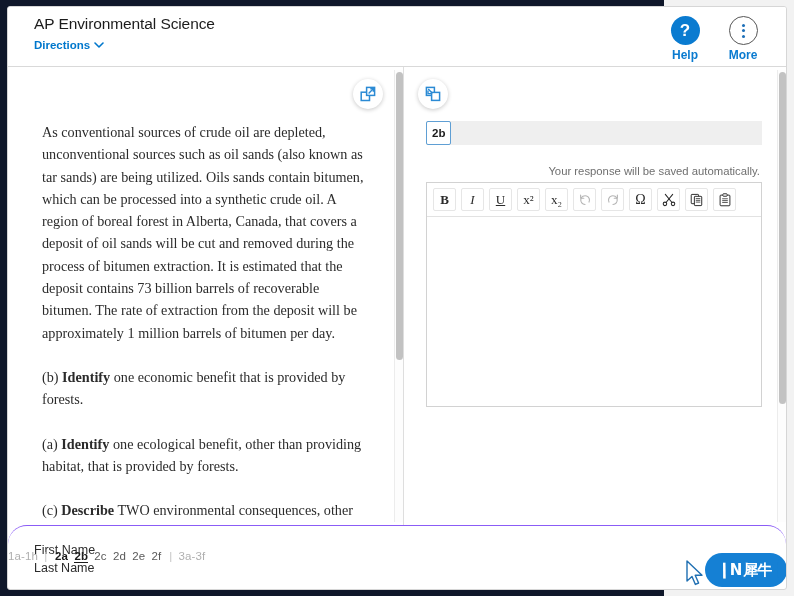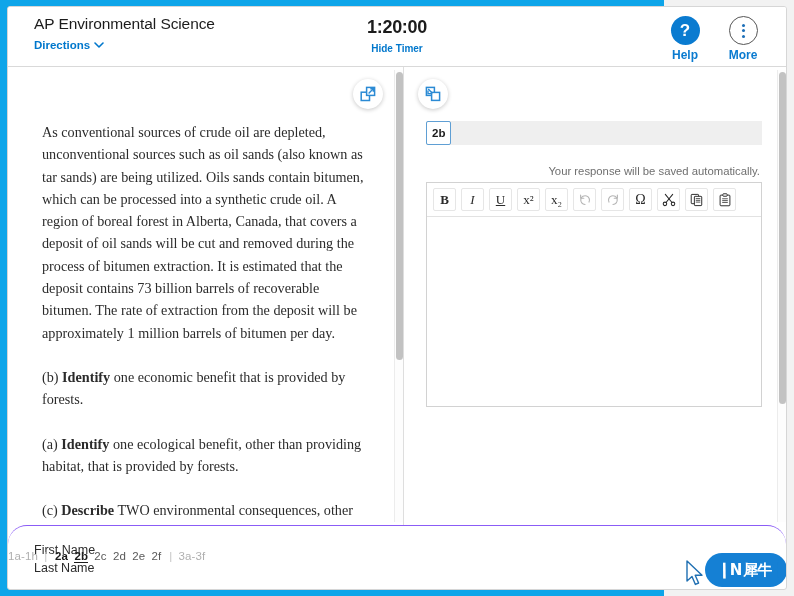--- a/index.html
+++ b/index.html
@@ -9,21 +9,21 @@
     height: 596px;
     background: #f2f2f2;
     font-family: "Liberation Sans", sans-serif;
     overflow: hidden;
   }
 
   #app {
     position: relative;
     width: 664px;
     height: 596px;
-    background: #0ea5e9;
+    background: #0f172a;
     padding: 6px 7px 6px 7px;
   }
 
   .shell {
     position: relative;
     width: 780px;
     height: 584px;
     background: #ffffff;
     border: 1px solid #d6d6d6;
     border-radius: 3px;
@@ -448,24 +448,20 @@
         <div class="directions-row">
           <span class="directions-label">Directions</span>
           <span class="chev">
             <svg width="10" height="10" viewBox="0 0 10 10">
                 <path d="M1 3 L5 7 L9 3" fill="none" stroke="#0077cc" stroke-width="1.6" stroke-linecap="round" stroke-linejoin="round"></path>
               </svg>
           </span>
         </div>
       </div>
 
-      <div class="timer-block">
-        <div class="timer-value">1:20:00</div>
-        <div class="timer-toggle">Hide Timer</div>
-      </div>
 
       <div class="header-actions">
         <div class="hdr-btn">
           <div class="hdr-circle filled">?</div>
           <div class="hdr-label">Help</div>
         </div>
         <div class="hdr-btn">
           <div class="hdr-circle outline">
             <span class="dots">
                 <i></i>

